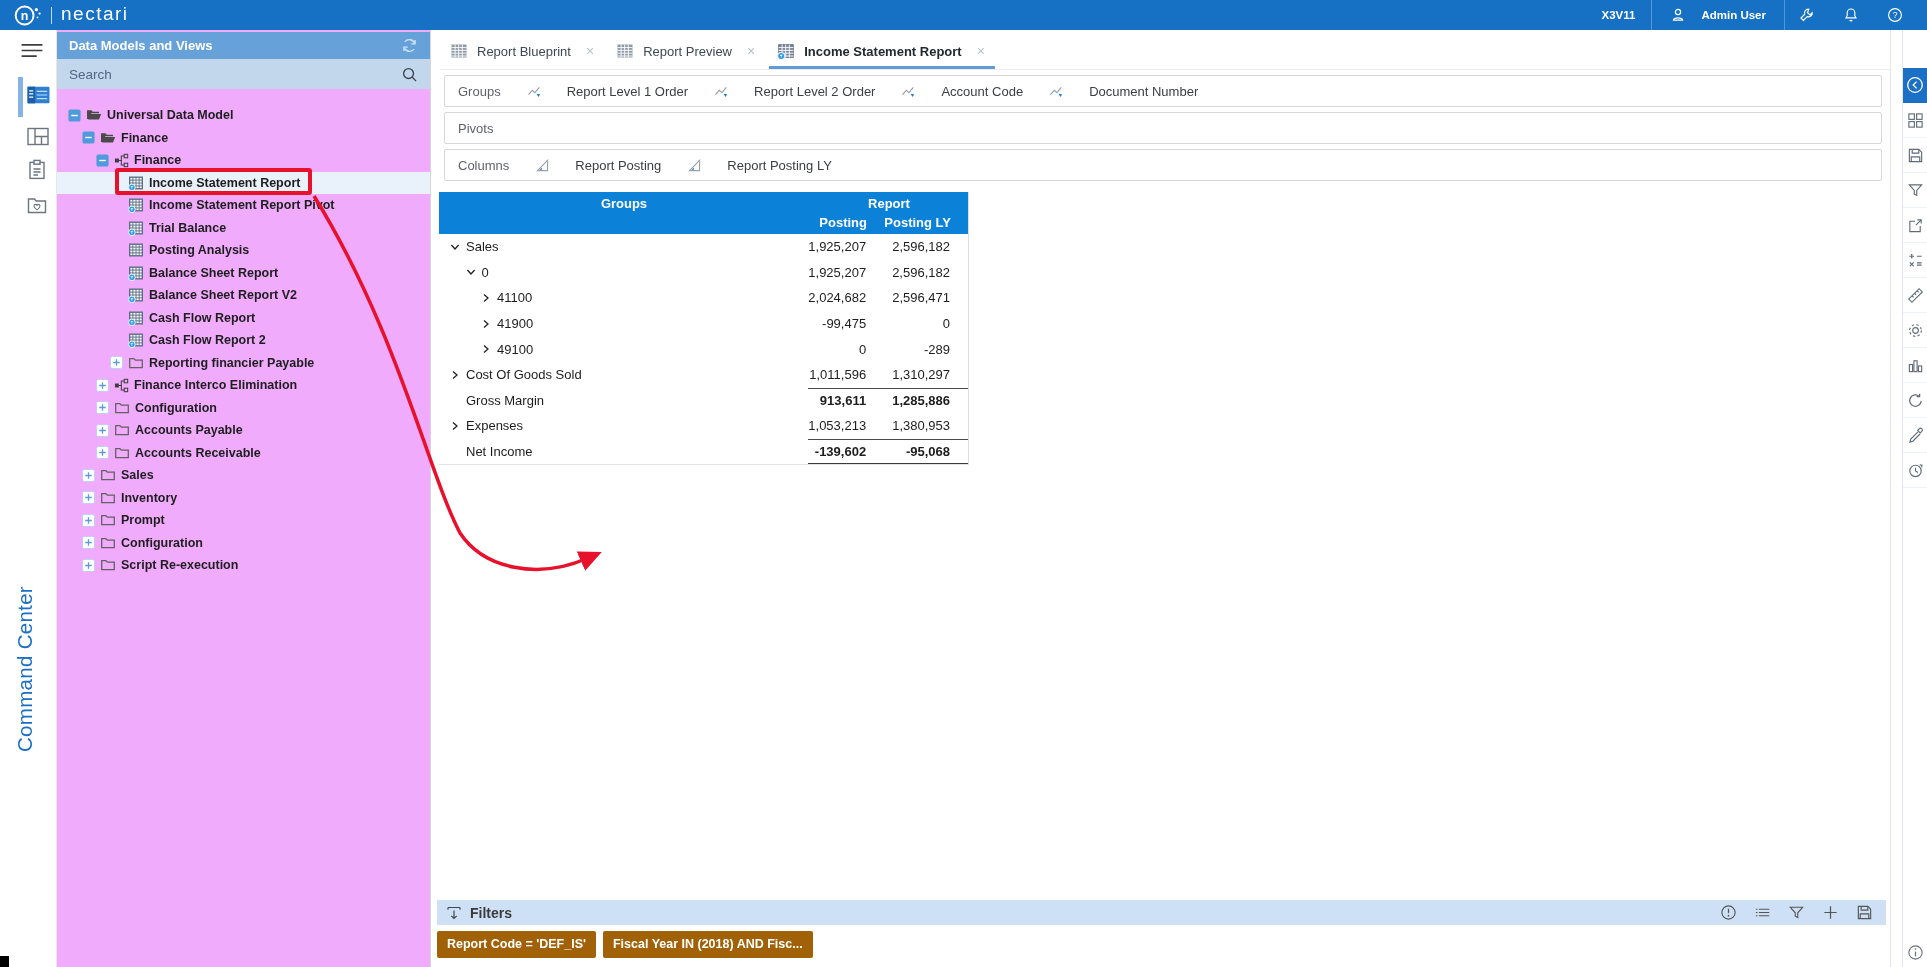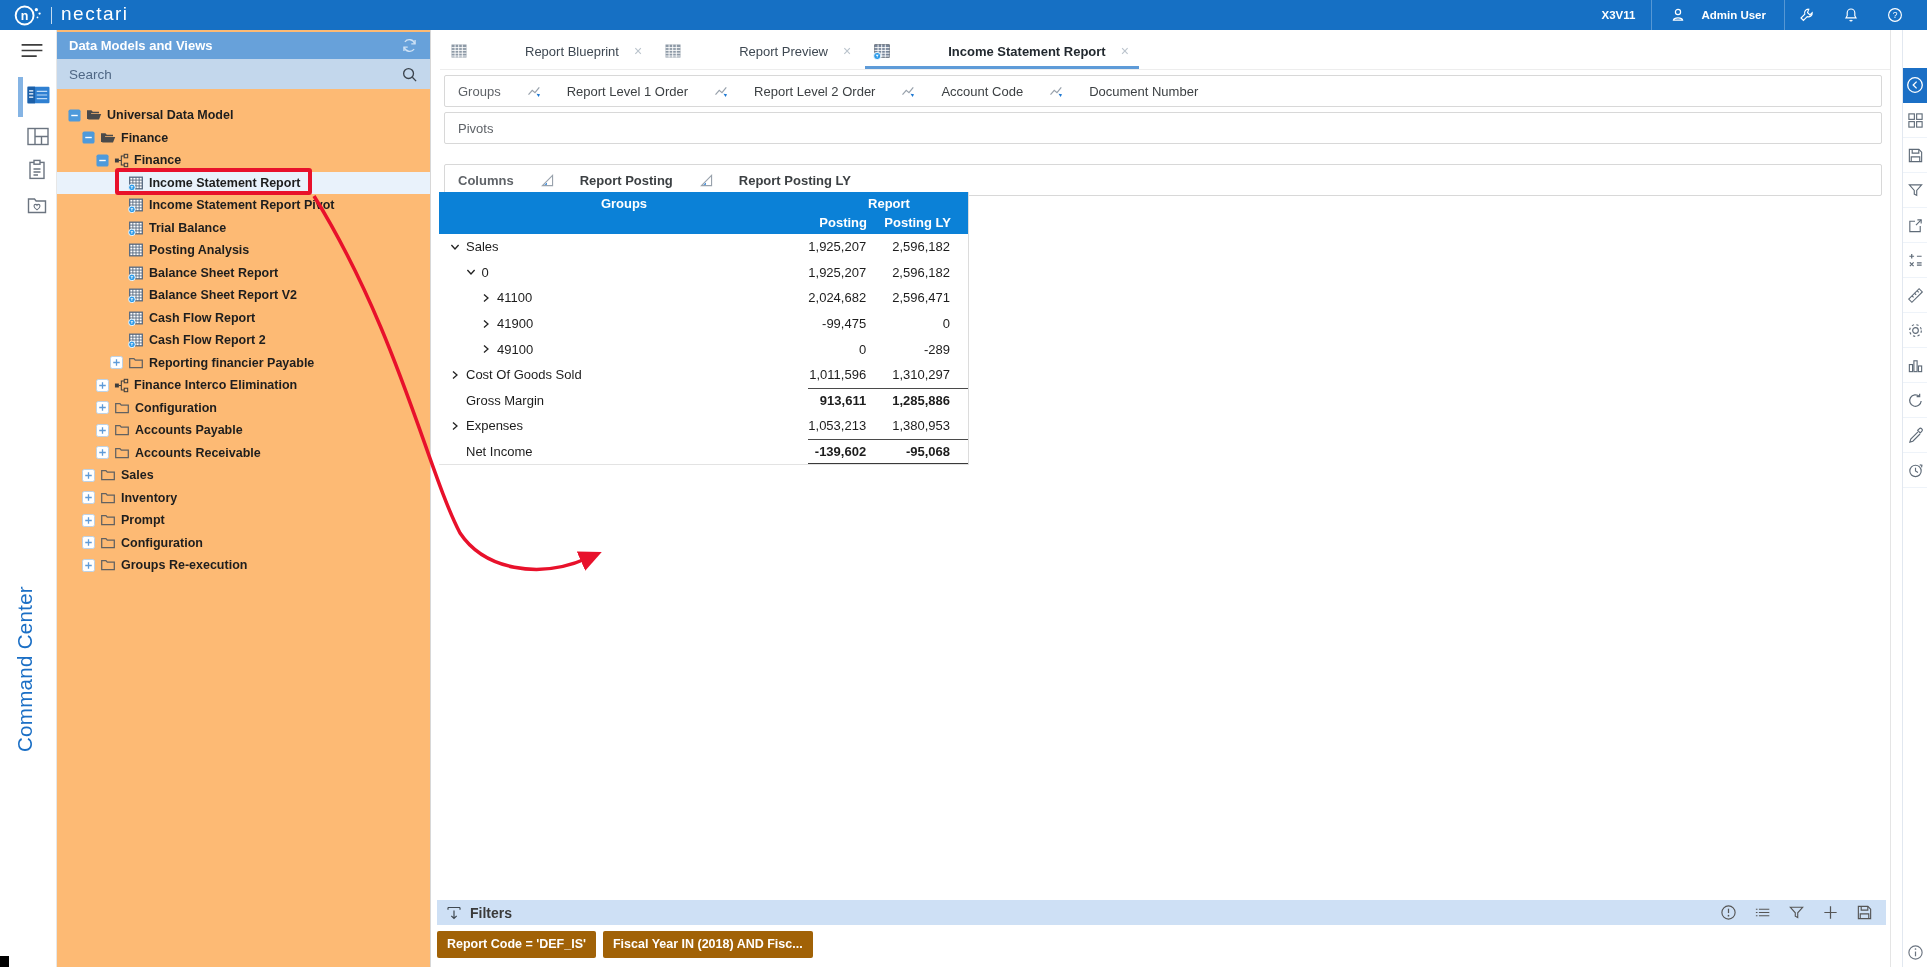--- a/index.html
+++ b/index.html
@@ -24,49 +24,49 @@
   
   #left-rail { position:absolute; left:0; top:30px; width:56px; height:937px; background:#fff; }
   .lr-menu { position:absolute; left:20px; top:12px; }
   .lr-indicator { position:absolute; left:18px; top:47px; width:5px; height:40px; background:#85B4E4; }
   .lr-item { position:absolute; left:27px; }
   .lr-cc { position:absolute; left:13px; top:562px; height:160px; writing-mode:vertical-rl;
     transform:rotate(180deg); color:#1B6FC5; font-size:20.5px; font-weight:500; letter-spacing:.3px; white-space:nowrap; }
   .lr-corner { position:absolute; left:0; top:926px; width:9px; height:11px; background:#000; }
 
   
-  #panel { position:absolute; left:56px; top:30px; width:375px; height:937px; background:#fdba74;
+  #panel { position:absolute; left:56px; top:30px; width:375px; height:937px; background:#f0abfc;
     border-left:1px solid #E7E7E7; border-right:1px solid #D7D7D7; }
   .panel-header { margin-top:2px; height:27px; background:#67A1DA; display:flex; align-items:center;
     padding:0 12px; color:#fff; font-size:13px; font-weight:bold; }
   .panel-refresh { margin-left:auto; }
   .panel-search { height:30px; background:#C3D7EC; display:flex; align-items:center; padding:0 12px; }
   .panel-search input { flex:1; border:none; outline:none; background:transparent; font-size:13.5px;
     color:#4F6785; font-family:inherit; }
   .panel-search input::placeholder { color:#4F6785; opacity:1; }
   #tree { padding-top:15px; }
   .trow { height:22.5px; display:flex; align-items:center; gap:5px; cursor:default; }
   .trow .exp { width:14px; }
   .tlabel { font-size:12.5px; font-weight:bold; color:#1e1e1e; white-space:nowrap; }
   .trow.sel { background:#E9F2FB; }
 
   
   #main { position:absolute; left:432px; top:30px; width:1459px; height:937px; background:#fff;
     border-right:1px solid #E5E5E5; }
   #tabs { position:absolute; left:8px; top:3px; height:37px; display:flex; align-items:stretch;
     right:0; border-bottom:1px solid #EDEDED; }
   .tab { position:relative; display:flex; align-items:center; gap:9px; padding:0 12px 0 10px; }
-  .tab-label { font-size:13px; color:#3E4852; white-space:nowrap;margin-left:48px; }
+  .tab-label { font-size:13px; color:#3E4852; white-space:nowrap; }
   .tab.active .tab-label { font-weight:bold; color:#22292F; }
   .tab-close { color:#BAC3CC; font-size:14px; line-height:1; margin-left:6px; cursor:pointer; }
   .tab.active::after { content:""; position:absolute; left:2px; right:2px; bottom:0; height:3px; background:#5E9BD8; }
 
   .field-box { position:absolute; left:12px; right:8px; height:32px; border:1px solid #D8D8D8;
     border-radius:2px; background:#fff; display:flex; align-items:center; padding:0 13px; gap:26px; }
-  #box-groups { top:45px; } #box-pivots { top:82px; } #box-columns { top:134px;font-weight:bold; }
+  #box-groups { top:45px; } #box-pivots { top:82px; } #box-columns { top:119px; }
   .box-label { font-size:13px; color:#5f6368; }
   .chips { display:flex; align-items:center; gap:26px; }
   .chip { display:inline-flex; align-items:center; gap:25px; font-size:13px; color:#3c4043; cursor:grab; }
 
   
   #rtable { position:absolute; left:7px; top:162px; width:530px; border-right:1px solid #DCDCDC;
     border-bottom:1px solid #E3E3E3; }
   .thead { position:relative; height:42px; background:#0B81D7; color:#fff; font-weight:bold; font-size:13px; }
   .th-groups   { position:absolute; left:0;     top:0;    width:370px; height:21px; line-height:23px; text-align:center; }
   .th-report   { position:absolute; left:370px; top:0;    width:160px; height:21px; line-height:23px; text-align:center; }
@@ -506,21 +506,21 @@
             <svg viewBox="0 0 14 14" width="13" height="13">
               <rect x="0.5" y="0.5" width="13" height="13" rx="2" fill="#fff" stroke="#B5D0EA"></rect>
               <path d="M7 3.5v7M3.5 7h7" stroke="#5E9BD8" stroke-width="1.4"></path>
             </svg>
           </span>
           <span class="ic ">
             <svg viewBox="0 0 16 16" width="16" height="16">
               <path d="M1.7 12.6V3.6h4.2l1.4 1.6h7v7.4z" fill="none" stroke="#616161" stroke-width="1.25"></path>
             </svg>
           </span>
-          <span class="tlabel">Groups Re-execution</span>
+          <span class="tlabel">Script Re-execution</span>
         </div>
       </div>
   </div>
 
   <div id="main">
     <div id="tabs">
         <div class="tab">
           <span class="ic ">
             <svg viewBox="0 0 18 18" width="18" height="18">
               <rect x="1.5" y="2.5" width="15" height="13" fill="#8d99a6"></rect>

